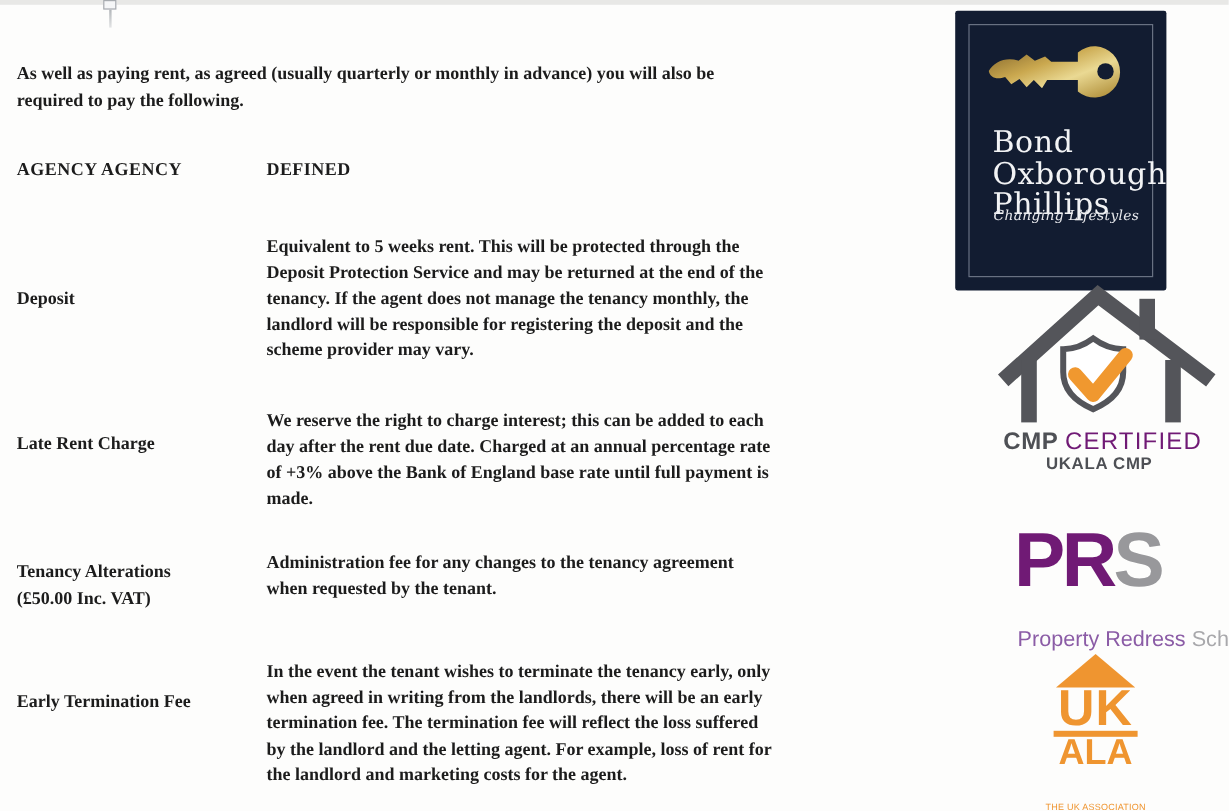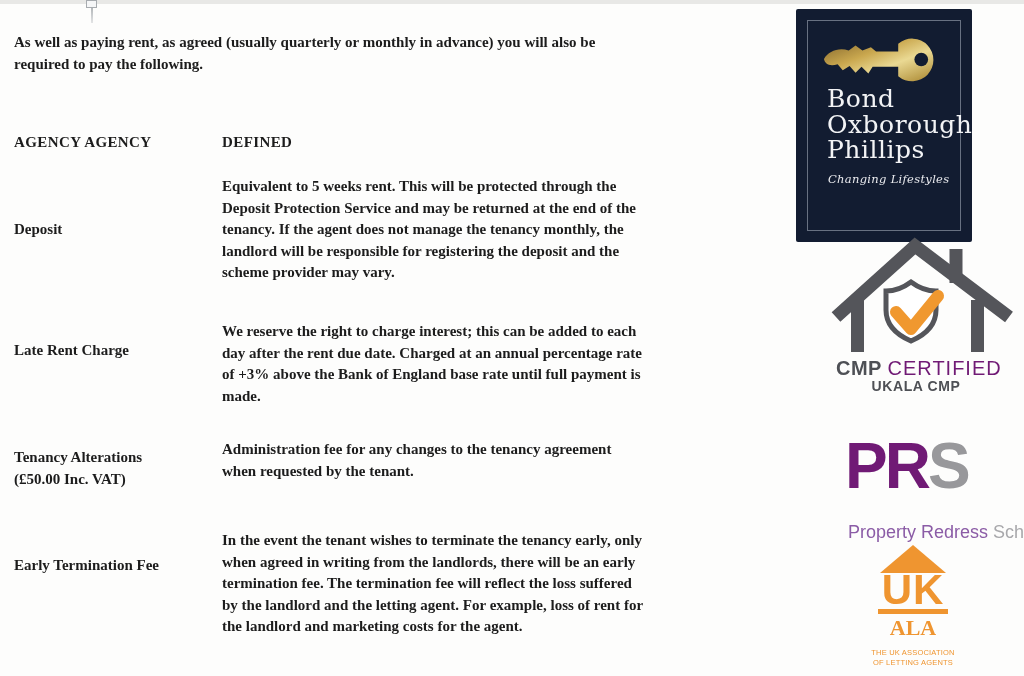--- a/index.html
+++ b/index.html
@@ -8,21 +8,21 @@
     background:#fdfdfc;
     font-family:"Liberation Serif", serif;
     color:#1c1c1c;
   }
   .abs{position:absolute;}
   
   .page-top-edge{left:0;top:0;width:1024px;height:4px;background:#e8e8e6;}
   .pin-head{left:86px;top:0;width:11px;height:8px;border:1.5px solid #a7abaf;background:#f5f6f7;box-sizing:border-box;}
   .pin-stem{left:91px;top:8px;width:2px;height:15px;background:linear-gradient(#b3b7ba,#e3e4e5);}
   
-  .prewrap{white-space:pre-line;}
+  .prewrap{white-space:pre-line;margin-top:20px;}
   .doc-text{font-weight:bold;font-size:15px;line-height:21.5px;color:#1c1c1c;}
   .intro{left:14px;top:32px;width:760px;}
   .hdr{letter-spacing:.4px;font-size:15px;}
   .lbl{left:14px;width:205px;}
   .def{left:222px;width:545px;}
   
   .bond-logo{left:796px;top:9px;width:176px;height:233px;background:#121c31;border-radius:2px;}
   .bond-inner-border{left:11px;top:11px;right:11px;bottom:11px;border:1px solid rgba(190,198,212,.5);}
   .bond-key{left:22px;top:27px;}
   .bond-name{left:31px;top:77px;color:#f2f3f5;font-family:"DejaVu Serif", serif;
@@ -46,21 +46,21 @@
                 font-size:18px;white-space:nowrap;text-align:center;}
   .prs-sub-purple{color:#8b5ca6;}
   .prs-sub-gray{color:#a8a8ab;}
   
   .ukala{left:863px;top:545px;width:100px;height:128px;color:#ef9530;
          font-family:"Liberation Sans", sans-serif;text-align:center;}
   .ukala-roof{left:17px;top:0;width:0;height:0;border-left:33px solid transparent;
               border-right:33px solid transparent;border-bottom:28px solid #ef9530;}
   .ukala-uk{left:0;top:26px;width:100px;font-size:42px;line-height:38px;font-weight:bold;letter-spacing:1px;}
   .ukala-bar{left:15px;top:64px;width:70px;height:5px;background:#ef9530;}
-  .ukala-ala{left:0;top:68px;width:100px;font-size:22px;line-height:30px;font-weight:bold;font-family:Liberation Serif, serif;}
+  .ukala-ala{left:0;top:68px;width:100px;font-size:30px;line-height:30px;font-weight:bold;}
   .ukala-subtitle{left:0;top:103px;width:100px;font-size:7.5px;line-height:9.5px;
                   font-weight:normal;letter-spacing:.2px;}
 </style>
 </head>
 <body>
 
 <div class="abs page-top-edge"></div>
 <div class="abs pin-head"></div>
 <div class="abs pin-stem"></div>
 

